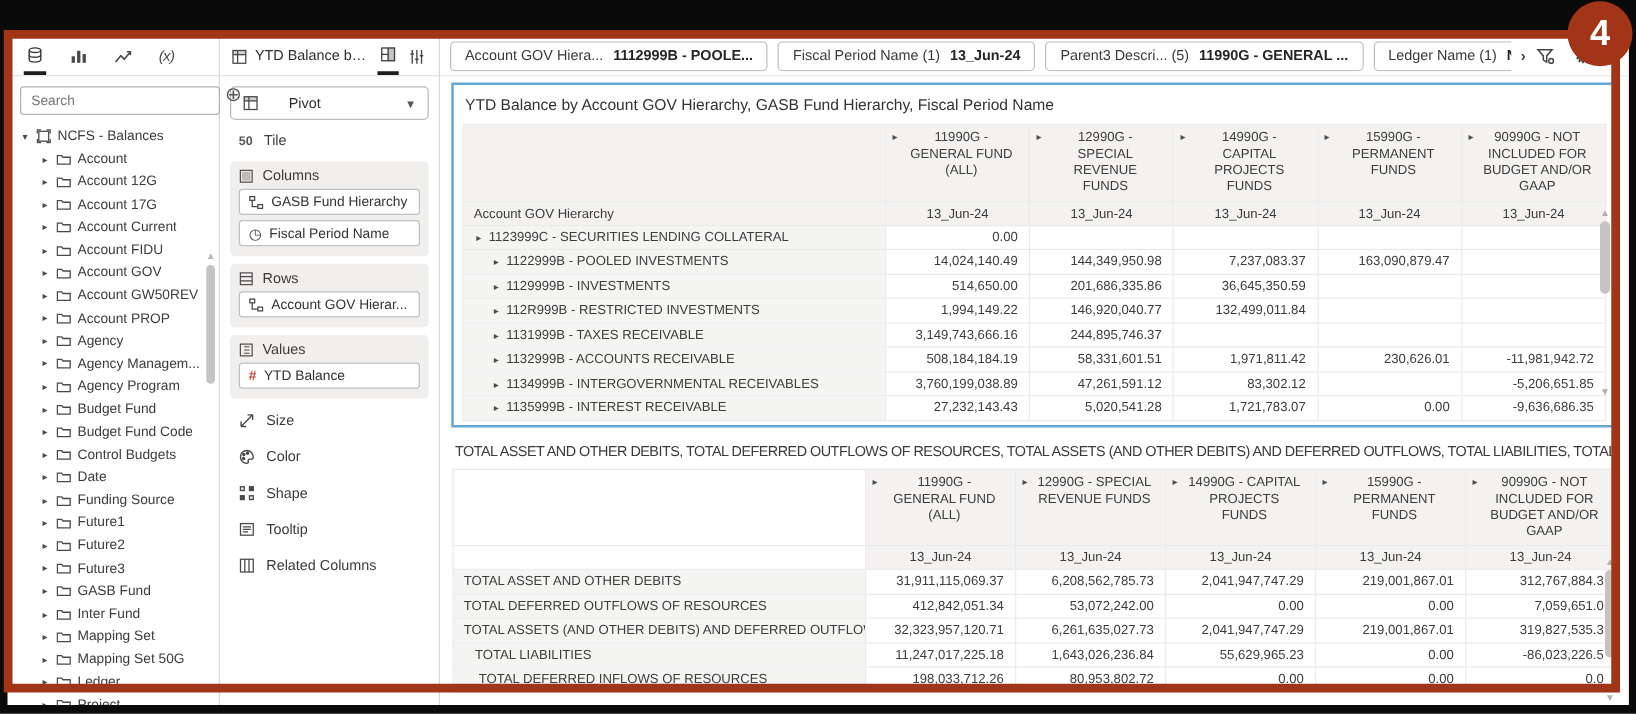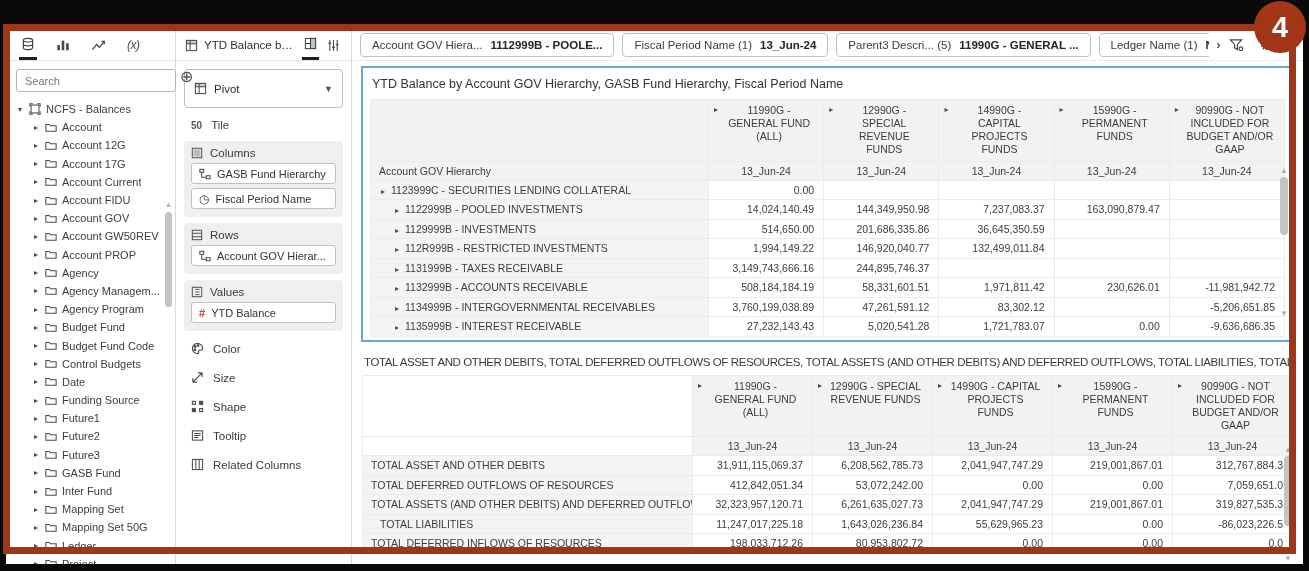--- a/index.html
+++ b/index.html
@@ -35,22 +35,22 @@
   .tree-scroll { position:absolute; right:2px; top:102px; width:9px; height:210px; z-index:5; }
   .tree-scroll .arr { color:#b9b9b9; font-size:8px; text-align:center; line-height:10px; }
   .tree-scroll .thumb { width:7px; margin:2px auto 0; height:95px; border-radius:4px; background:#c6c4c2; }
 
   
   .grammar { width:176px; border-right:1px solid #d9d9d9; display:flex; flex-direction:column; font-size:11.5px; }
   .g-head { height:31px; display:flex; align-items:center; gap:6px; padding:0 9px; border-bottom:1px solid #e4e4e4; }
   .g-title { flex:1; font-size:11.5px; color:#2f2e2d; white-space:nowrap; overflow:hidden; text-overflow:ellipsis; }
   .g-tab { display:inline-flex; align-items:center; height:30px; padding:0 2px; cursor:pointer; }
   .g-tab.active { border-bottom:3px solid #1f1e1d; }
-  .viz-select { margin:8px 8px 2px; height:39px; border:1px solid #bdbbb9; border-radius:4px;
-    display:flex; align-items:center; gap:7px; padding:0 9px; cursor:pointer; }
+  .viz-select { margin:8px 8px 2px; height:27px; border:1px solid #bdbbb9; border-radius:4px;
+    display:flex; align-items:center; gap:24px; padding:0 9px; cursor:pointer; }
   .viz-select .vs-label { flex:1; color:#2f2e2d; }
   .vs-caret { font-size:9px; color:#555; }
   .tile-row { display:flex; align-items:center; gap:9px; padding:9px 15px 7px; color:#3c3b3a; }
   .tile-ic { font-size:10px; color:#555; letter-spacing:0; font-weight:bold;text-align:right; }
   .drop-group { margin:3px 8px; background:#f1efee; border-radius:4px; padding:6px 7px 8px; }
   .group-label { display:flex; align-items:center; gap:7px; color:#3c3b3a; margin-bottom:3px; }
   .chip { background:#fff; border:1px solid #c2c0be; border-radius:3px; height:21px; display:flex;
     align-items:center; gap:6px; padding:0 7px; margin-top:4px; font-size:11px; color:#333; cursor:pointer;
     white-space:nowrap; overflow:hidden; }
   .chip span { overflow:hidden; text-overflow:ellipsis; }
@@ -495,35 +495,35 @@
       <div class="chip">
         <span class="hash-ic">#</span>
         <span>YTD Balance</span>
       </div>
     </div>
 
     <div id="extra-sections">
         <div class="extra-row">
           <span class="ico">
             <svg width="13" height="13" viewBox="0 0 14 14" fill="none" stroke="#4a4948" stroke-width="1.2">
+              <path d="M2 12 12 2M12 2H7.5M12 2v4.5M2 12h4.5M2 12V7.5"></path>
+            </svg>
+          </span>
+          <span>Size</span>
+        </div>
+        <div class="extra-row">
+          <span class="ico">
+            <svg width="13" height="13" viewBox="0 0 14 14" fill="none" stroke="#4a4948" stroke-width="1.2">
               <path d="M7 1.5a5.5 5.5 0 1 0 0 11c1.2 0 1.6-.8 1.2-1.6-.5-1 .1-2 1.3-2h1.2c1 0 1.8-.8 1.8-1.9A5.6 5.6 0 0 0 7 1.5z"></path>
               <circle cx="4.4" cy="5" r="0.9" fill="#4a4948"></circle>
               <circle cx="7.6" cy="3.8" r="0.9" fill="#4a4948"></circle>
               <circle cx="4.2" cy="8.4" r="0.9" fill="#4a4948"></circle>
             </svg>
           </span>
           <span>Color</span>
-        </div>
-        <div class="extra-row">
-          <span class="ico">
-            <svg width="13" height="13" viewBox="0 0 14 14" fill="none" stroke="#4a4948" stroke-width="1.2">
-              <path d="M2 12 12 2M12 2H7.5M12 2v4.5M2 12h4.5M2 12V7.5"></path>
-            </svg>
-          </span>
-          <span>Size</span>
         </div>
         <div class="extra-row">
           <span class="ico">
             <svg width="13" height="13" viewBox="0 0 14 14" fill="none" stroke="#4a4948" stroke-width="1.2">
               <rect x="1.5" y="1.5" width="3.2" height="3.2"></rect>
               <rect x="9.3" y="1.5" width="3.2" height="3.2" fill="#4a4948"></rect>
               <rect x="1.5" y="9.3" width="3.2" height="3.2" fill="#4a4948"></rect>
               <rect x="9.3" y="9.3" width="3.2" height="3.2"></rect>
             </svg>
           </span>
@@ -764,21 +764,21 @@
               </tr>
               <tr>
                 <td class="lbl" style="padding-left: 17px;"><span>TOTAL LIABILITIES</span></td>
                 <td class="val">11,247,017,225.18</td>
                 <td class="val">1,643,026,236.84</td>
                 <td class="val">55,629,965.23</td>
                 <td class="val">0.00</td>
                 <td class="val">-86,023,226.5</td>
               </tr>
               <tr>
-                <td class="lbl" style="padding-left: 8px;"><span>TOTAL DEFERRED INFLOWS OF RESOURCES</span></td>
+                <td class="lbl" style="padding-left: 20px;"><span>TOTAL DEFERRED INFLOWS OF RESOURCES</span></td>
                 <td class="val">198,033,712.26</td>
                 <td class="val">80,953,802.72</td>
                 <td class="val">0.00</td>
                 <td class="val">0.00</td>
                 <td class="val">0.0</td>
               </tr>
             </tbody>
           </table>
         <div class="vscroll" style="right:1px; top:92px; height:118px;">
           <div class="arr">▲</div>

